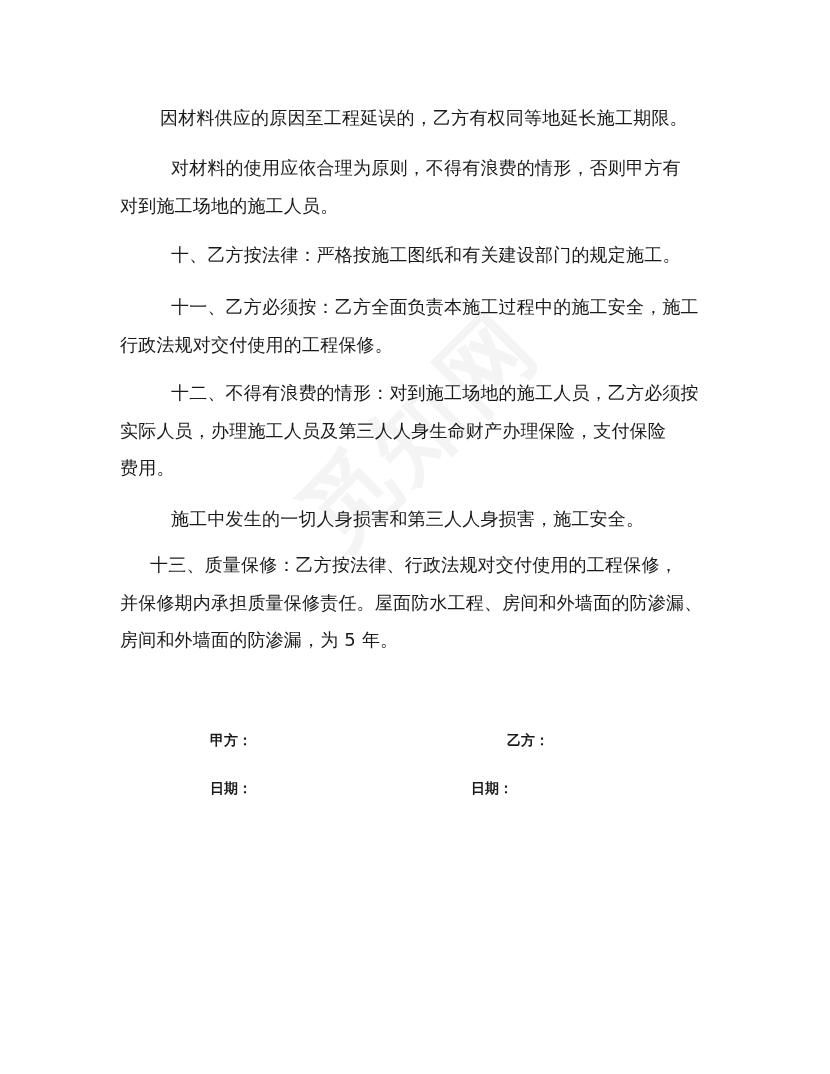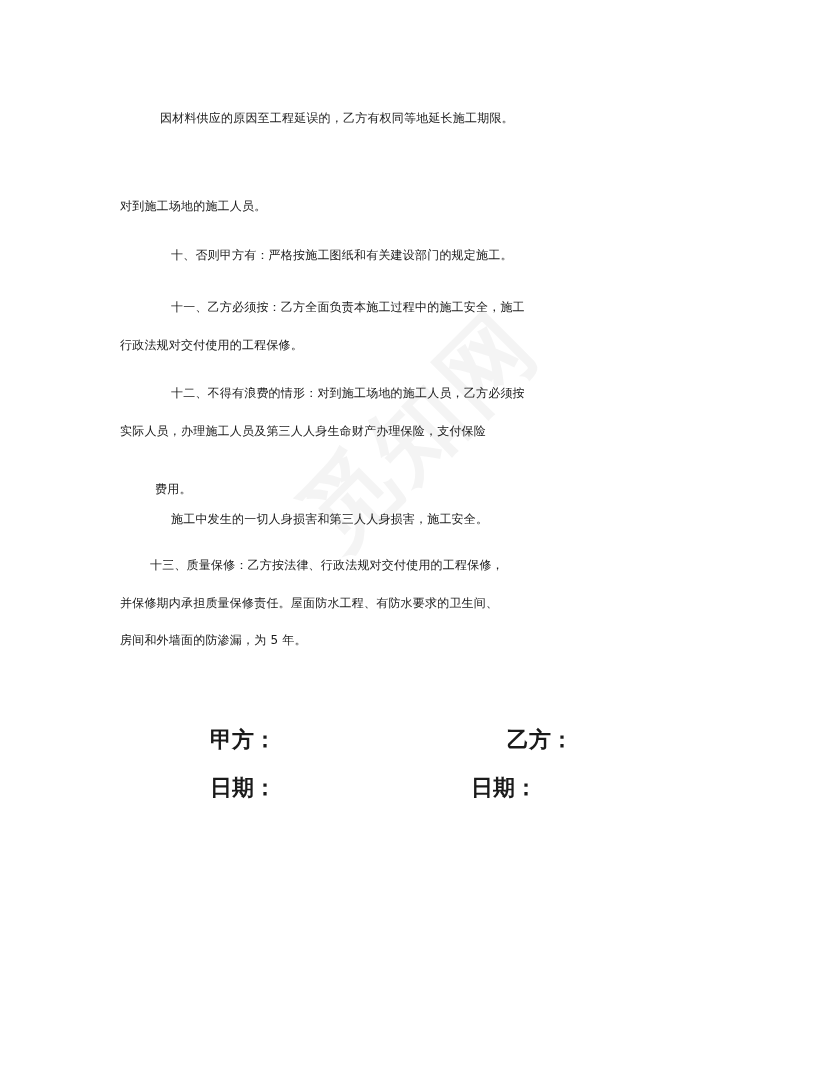--- a/index.html
+++ b/index.html
@@ -1,46 +1,47 @@
 <!DOCTYPE html>
 <html><head>
 <meta charset="utf-8">
 <style>
   html, body { margin: 0; padding: 0; background: #ffffff; }
   body { width: 830px; height: 1074px; position: relative; overflow: hidden;
          font-family: "DejaVu Sans", "Liberation Sans", sans-serif; color: #1a1a1a; }
   .page { position: absolute; left: 0; top: 0; width: 830px; height: 1074px; }
-  .line { position: absolute; font-size: 12px; line-height: 24px; white-space: nowrap; letter-spacing: 0.2px; }
+  .line { position: absolute; font-size: 18px; line-height: 24px; white-space: nowrap; letter-spacing: 0.2px; }
   .watermark { position: absolute; left: 290px; top: 300px; width: 260px; height: 260px;
                transform: rotate(-45deg); font-size: 90px; font-weight: bold; color: rgba(0,0,0,0.045);
                display: flex; align-items: center; justify-content: center; letter-spacing: 6px; white-space: nowrap; }
-  .sig { position: absolute; font-size: 22px; line-height: 24px; font-weight: bold; white-space: nowrap; }
+  .sig { position: absolute; font-size: 14px; line-height: 24px; font-weight: bold; white-space: nowrap; }
 </style>
 </head>
 <body>
 
 <div class="page">
   <div class="watermark">觅知网</div>
 
   <div class="line" style="left:160px; top:106px;">因材料供应的原因至工程延误的，乙方有权同等地延长施工期限。</div>
 
+  <div class="line" style="left:171px; top:156px;">对材料的使用应依合理为原则，不得有浪费的情形，否则甲方有</div>
   <div class="line" style="left:120px; top:194px;">对到施工场地的施工人员。</div>
 
-  <div class="line" style="left:171px; top:243px;">十、否则甲方有：严格按施工图纸和有关建设部门的规定施工。</div>
+  <div class="line" style="left:171px; top:243px;">十、乙方按法律：严格按施工图纸和有关建设部门的规定施工。</div>
 
   <div class="line" style="left:171px; top:295px;">十一、乙方必须按：乙方全面负责本施工过程中的施工安全，施工</div>
   <div class="line" style="left:120px; top:333px;">行政法规对交付使用的工程保修。</div>
 
   <div class="line" style="left:171px; top:381px;">十二、不得有浪费的情形：对到施工场地的施工人员，乙方必须按</div>
   <div class="line" style="left:120px; top:419px;">实际人员，办理施工人员及第三人人身生命财产办理保险，支付保险</div>
-  <div class="line" style="left:120px; top:477px;margin-left:35px;">费用。</div>
+  <div class="line" style="left:120px; top:456px;">费用。</div>
 
   <div class="line" style="left:171px; top:507px;">施工中发生的一切人身损害和第三人人身损害，施工安全。</div>
 
   <div class="line" style="left:150px; top:553px;">十三、质量保修：乙方按法律、行政法规对交付使用的工程保修，</div>
-  <div class="line" style="left:120px; top:591px;">并保修期内承担质量保修责任。屋面防水工程、有防水要求的卫生间、</div>
+  <div class="line" style="left:120px; top:591px;">并保修期内承担质量保修责任。屋面防水工程、房间和外墙面的防渗漏、</div>
   <div class="line" style="left:120px; top:628px;text-align:center;">房间和外墙面的防渗漏，为 5 年。</div>
 
   <div class="sig" style="left:210px; top:728px;">甲方：</div>
   <div class="sig" style="left:471px; top:728px;margin-left:36px;">乙方：</div>
   <div class="sig" style="left:210px; top:776px;">日期：</div>
   <div class="sig" style="left:471px; top:776px;">日期：</div>
 </div>
 
 </body></html>

